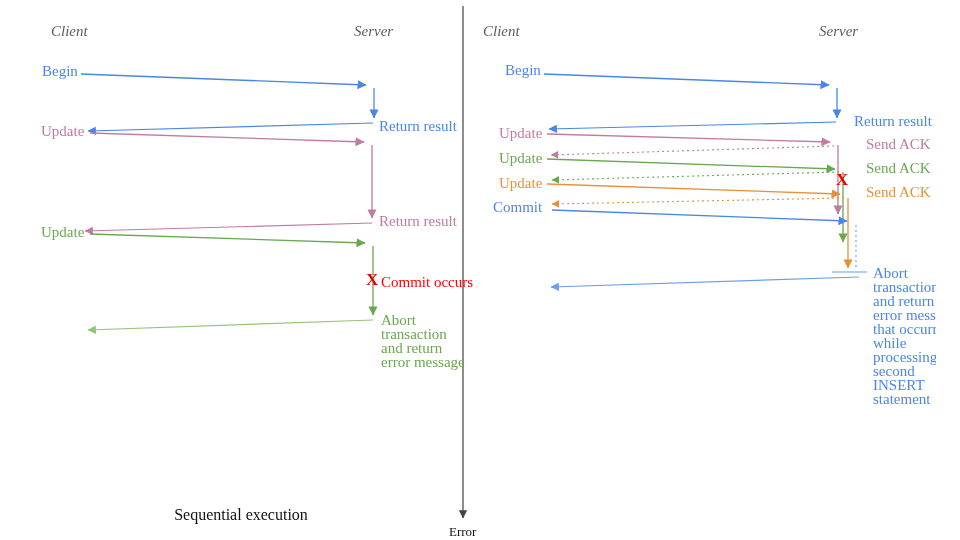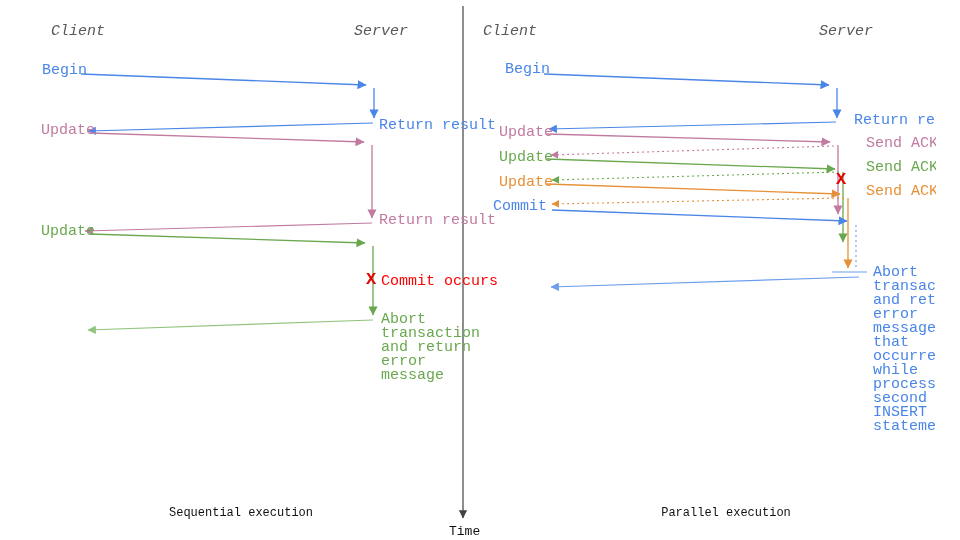--- a/index.html
+++ b/index.html
@@ -1,23 +1,23 @@
 <!DOCTYPE html>
 <html><head>
 <meta charset="utf-8">
 <style>
   html,body{margin:0;padding:0;background:#ffffff;}
   .canvas{
     position:relative;width:936px;height:540px;background:#ffffff;overflow:hidden;
-    font-family:Liberation Mono, monospace;
+    font-family:Liberation Serif, serif;
   }
   .canvas svg{position:absolute;left:0;top:0;}
   .lbl{position:absolute;font-size:15px;line-height:14px;white-space:nowrap;}
   .hdr{position:absolute;font-size:15px;font-style:italic;color:#595959;white-space:nowrap;}
-  .caption{position:absolute;font-size:12px;color:#111111;width:200px;text-align:center;white-space:nowrap;}
+  .caption{position:absolute;font-size:16px;color:#111111;width:200px;text-align:center;white-space:nowrap;}
   .blue{color:#4a86e8;}
   .pink{color:#c27ba0;}
   .green{color:#6aa84f;}
   .orange{color:#e69138;}
   .red{color:#ff0000;}
   .xmark{position:absolute;font-size:17px;font-weight:bold;color:#e60000;line-height:17px;}
   .wrap{white-space:pre-line;width:90px;}
   .timelbl{position:absolute;font-size:13px;color:#111111;}
 </style>
 </head>
@@ -126,17 +126,16 @@
 transaction
 and return
 error message
 that occurred
 while
 processing
 second
 INSERT
 statement</div>
 
-  <div class="caption" style="left:626px;top:506px;">Parallel execution</div>
 
-  <div class="timelbl" style="left:449px;top:524px;">Time</div>
+  <div class="timelbl" style="left:449px;top:524px;">Error</div>
 
 </div>
 
 </body></html>

